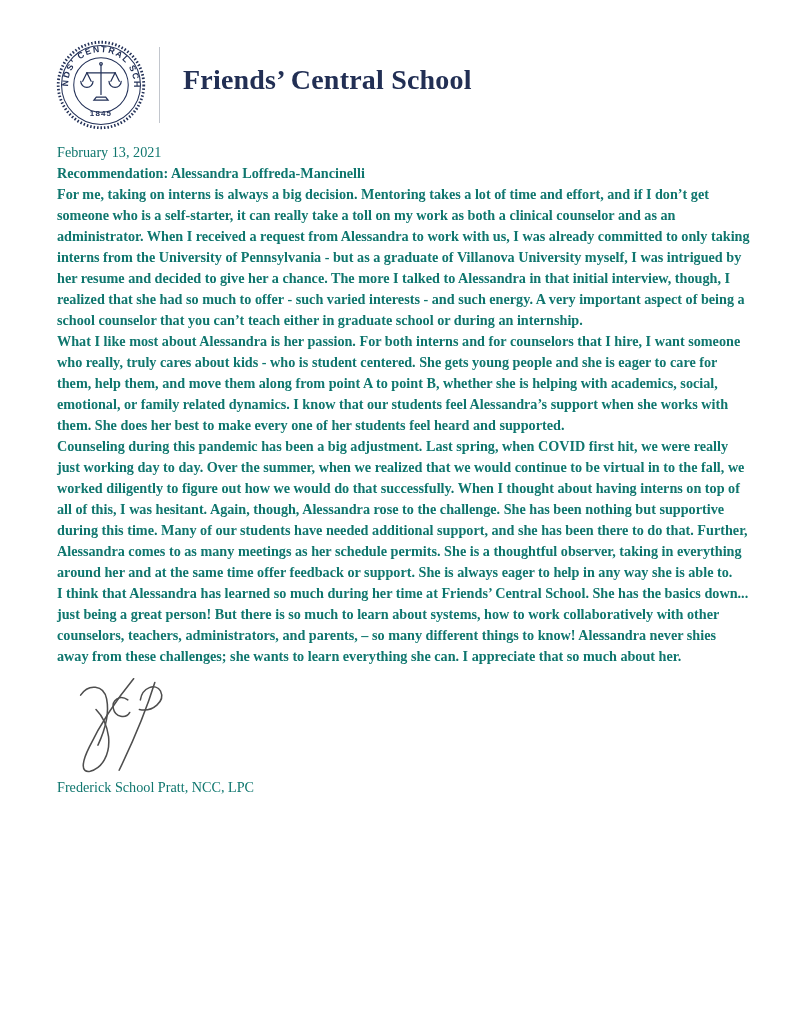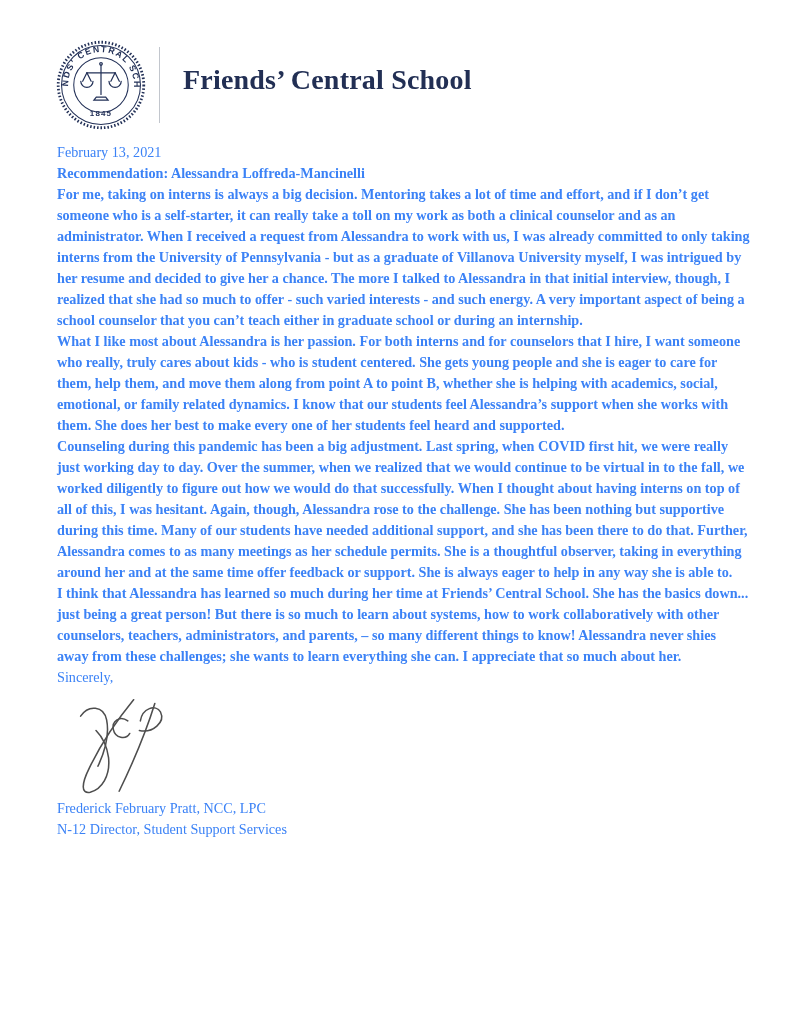--- a/index.html
+++ b/index.html
@@ -33,21 +33,21 @@
     color: #222f54;
     white-space: nowrap;
   }
   
   .letter {
     position: absolute;
     left: 57px; top: 142px;
     width: 694px;
     font-size: 14.2px;
     line-height: 21px;
-    color: #3b82f6;
+    color: #0f766e;
     text-align: left;
   }
   .letter p { margin: 0; }
   .date-line { margin: 0 0 0 0; }
   .subject-line { margin-top: 21px; font-weight: bold; }
   .body-para { margin-top: 17px; font-weight: bold; }
   .closing-line { margin-top: 17px; }
   .signature-wrap {
     margin-top: 4px;
     width: 132px; height: 106px;
@@ -101,32 +101,30 @@
     <p class="subject-line">Recommendation: Alessandra Loffreda-Mancinelli</p>
 
     <p class="body-para">For me, taking on interns is always a big decision. Mentoring takes a lot of time and effort, and if I don’t get someone who is a self-starter, it can really take a toll on my work as both a clinical counselor and as an administrator. When I received a request from Alessandra to work with us, I was already committed to only taking interns from the University of Pennsylvania - but as a graduate of Villanova University myself, I was intrigued by her resume and decided to give her a chance. The more I talked to Alessandra in that initial interview, though, I realized that she had so much to offer - such varied interests - and such energy. A very important aspect of being a school counselor that you can’t teach either in graduate school or during an internship.</p>
 
     <p class="body-para">What I like most about Alessandra is her passion. For both interns and for counselors that I hire, I want someone who really, truly cares about kids - who is student centered. She gets young people and she is eager to care for them, help them, and move them along from point A to point B, whether she is helping with academics, social, emotional, or family related dynamics. I know that our students feel Alessandra’s support when she works with them. She does her best to make every one of her students feel heard and supported.</p>
 
     <p class="body-para">Counseling during this pandemic has been a big adjustment. Last spring, when COVID first hit, we were really just working day to day. Over the summer, when we realized that we would continue to be virtual in to the fall, we worked diligently to figure out how we would do that successfully. When I thought about having interns on top of all of this, I was hesitant. Again, though, Alessandra rose to the challenge. She has been nothing but supportive during this time. Many of our students have needed additional support, and she has been there to do that. Further, Alessandra comes to as many meetings as her schedule permits. She is a thoughtful observer, taking in everything around her and at the same time offer feedback or support. She is always eager to help in any way she is able to.</p>
 
     <p class="body-para">I think that Alessandra has learned so much during her time at Friends’ Central School. She has the basics down... just being a great person! But there is so much to learn about systems, how to work collaboratively with other counselors, teachers, administrators, and parents, – so many different things to know! Alessandra never shies away from these challenges; she wants to learn everything she can. I appreciate that so much about her.</p>
 
-    <p class="closing-line">Sincerely,</p>
 
     <div class="signature-wrap">
       <svg viewBox="0 0 130 110" width="132" height="106">
         <g fill="none" stroke="#4e4e4e" stroke-width="1.6" stroke-linecap="round">
           <path d="M21,25 C29,13 45,14 48,29 C51,44 46,62 39,77"></path>
           <path d="M76,8 C58,30 40,58 30,79 C22,95 21,106 31,104 C43,101 52,87 50,68 C48,54 43,46 37,40"></path>
           <path d="M70,30 C62,24 53,30 55,39 C57,48 68,50 72,43"></path>
           <path d="M83,30 C85,17 99,12 104,21 C109,31 96,43 82,40"></path>
           <path d="M98,12 C90,38 76,72 61,103"></path>
         </g>
       </svg>
     </div>
 
-    <p class="signer-name">Frederick February Pratt, NCC, LPC</p>
+    <p class="signer-name">Frederick School Pratt, NCC, LPC</p>
 
-    <p class="signer-title">N-12 Director, Student Support Services</p>
   </div>
 
 </div>
 
 </body></html>

